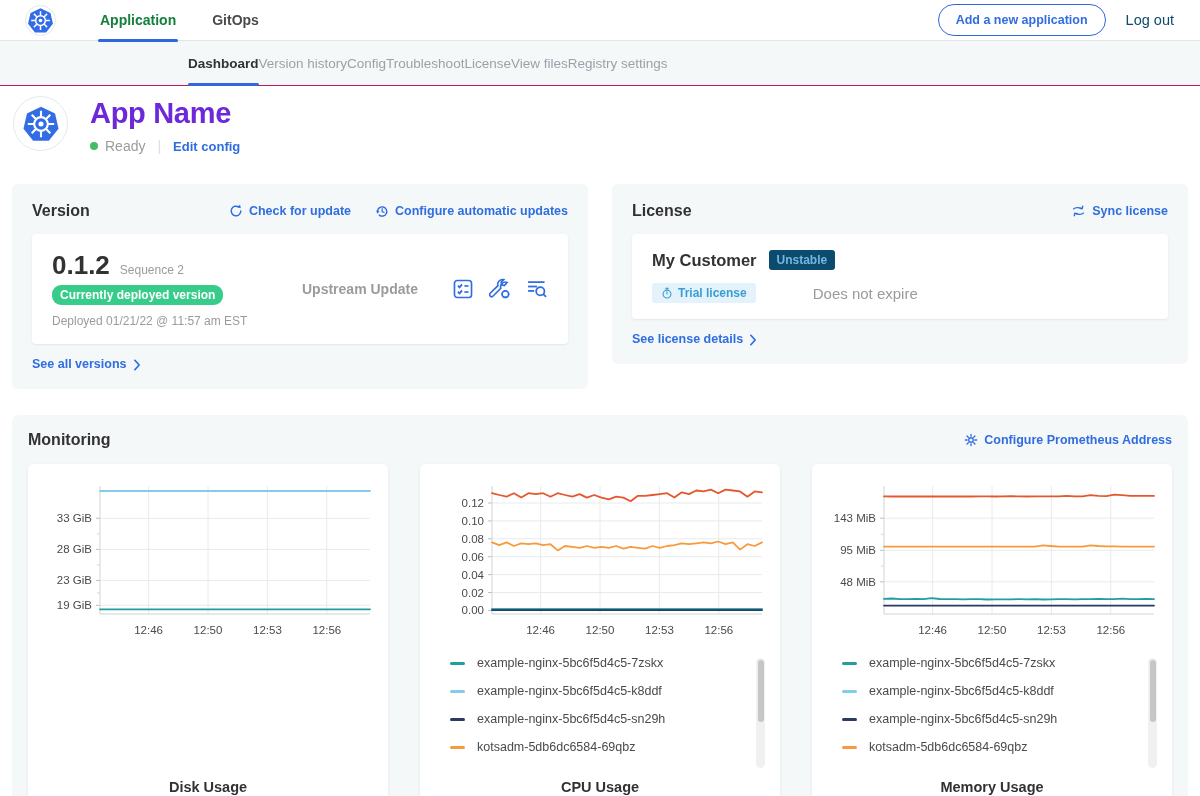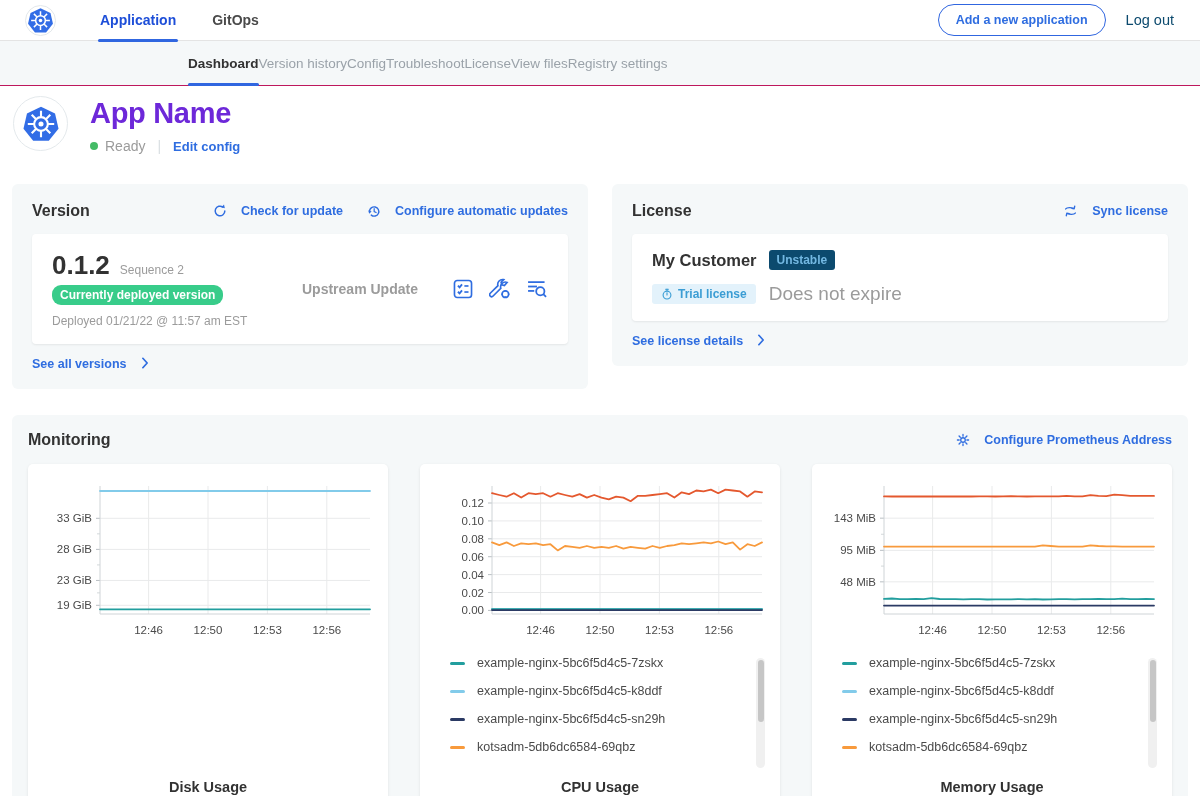--- a/index.html
+++ b/index.html
@@ -12,21 +12,21 @@
 
   
   .topnav { height:41px; border-bottom:1px solid #e4e4e4; display:flex; align-items:center;
             padding:0 26px 0 25px; background:#fff; }
   .logo-avatar { width:31px; height:31px; border-radius:50%; border:1px solid #e3e8eb;
                  display:flex; align-items:center; justify-content:center; background:#fff;
                  margin-right:44px; cursor:pointer; }
   .topnav-tabs { display:flex; gap:36px; height:41px; }
   .topnav-tab { display:flex; align-items:center; font-size:14px; font-weight:700;
                 color:#4a4a4a; position:relative; cursor:pointer; }
-  .topnav-tab.active { color:#1d4ed8; }
+  .topnav-tab.active { color:#15803d; }
   .topnav-tab.active::after { content:""; position:absolute; left:-2px; right:-2px; bottom:-1px;
                 height:3px; background:#3066e0; border-radius:2px; }
   .topnav-right { margin-left:auto; display:flex; align-items:center; gap:20px; }
   .pill-btn { border:1px solid #3066e0; color:#2f6de0; background:#fff; border-radius:17px;
               padding:8px 17px; font-size:12.5px; font-weight:700; cursor:pointer;
               font-family:inherit; }
   .logout { font-size:14.5px; color:#0c4a6e; cursor:pointer; }
 
   
   .subnav { height:45px; background:#f5f8f9; border-bottom:1px solid #be185d;
@@ -51,21 +51,21 @@
 
   
   .cards-row { display:flex; gap:24px; margin:8px 12px 0; align-items:flex-start; }
   .panel { background:#f5f8f9; border-radius:6px; padding:18px 20px; }
   .version-panel { width:576px; }
   .license-panel { flex:1; }
   .panel-head { display:flex; align-items:center; }
   .panel-title { font-size:16px; font-weight:800; color:#323232; }
   .panel-links { margin-left:auto; display:flex; gap:24px; }
   .blue-link { color:#2f6de0; font-size:12.5px; font-weight:700; display:flex;
-               align-items:flex-start; gap:14px; cursor:pointer; white-space:nowrap; }
+               align-items:flex-end; gap:6px; cursor:pointer; white-space:nowrap; }
   .inner-card { background:#fff; border-radius:4px; box-shadow:0 1px 2px rgba(50,50,50,.09);
                 margin-top:14px; padding:16px 20px; }
   .version-inner { display:flex; align-items:center; }
   .v-left { width:250px; }
   .v-number-row { display:flex; align-items:baseline; gap:10px; }
   .v-number { font-size:26px; font-weight:800; color:#323232; }
   .v-seq { font-size:12px; color:#9b9b9b; }
   .green-badge { display:inline-block; margin-top:4px; background:#38cc8a; color:#fff;
                  font-size:12px; font-weight:700; padding:3px 8px; border-radius:9px; }
   .v-deployed { margin-top:9px; font-size:12px; color:#9b9b9b; }
@@ -74,21 +74,21 @@
   .icon-btn { cursor:pointer; color:#2f6de0; display:flex; }
   .see-link { margin-top:13px; }
 
   .cust-row { display:flex; align-items:center; gap:12px; }
   .cust-name { font-size:16.5px; font-weight:800; color:#323232; }
   .badge-unstable { background:#0c4a6e; color:#73b8e2; font-size:12px; font-weight:600;
                     padding:3px 8px; border-radius:3px; }
   .lic-row2 { margin-top:13px; display:flex; align-items:center; gap:13px; }
   .badge-trial { background:#e3f2fb; color:#3b9dd4; font-size:12px; font-weight:700;
                  padding:3px 9px; border-radius:3px; display:flex; gap:5px; align-items:center; }
-  .lic-expiry { font-size:19px; color:#9b9b9b; }
+  .lic-expiry { font-size:15px; color:#9b9b9b;margin-left:44px; }
 
   
   .monitoring { margin:26px 12px 0; background:#f5f8f9; border-radius:6px;
                 padding:16px 16px 14px; }
   .mon-head { display:flex; align-items:center; }
   .charts { display:flex; gap:32px; margin-top:15px; }
   .chart-card { background:#fff; border-radius:5px; box-shadow:0 1px 3px rgba(50,50,50,.1);
                 width:360px; height:353px; padding:14px 12px 10px; display:flex;
                 flex-direction:column; }
   .legend { margin-top:14px; position:relative; padding-left:18px; height:118px;

